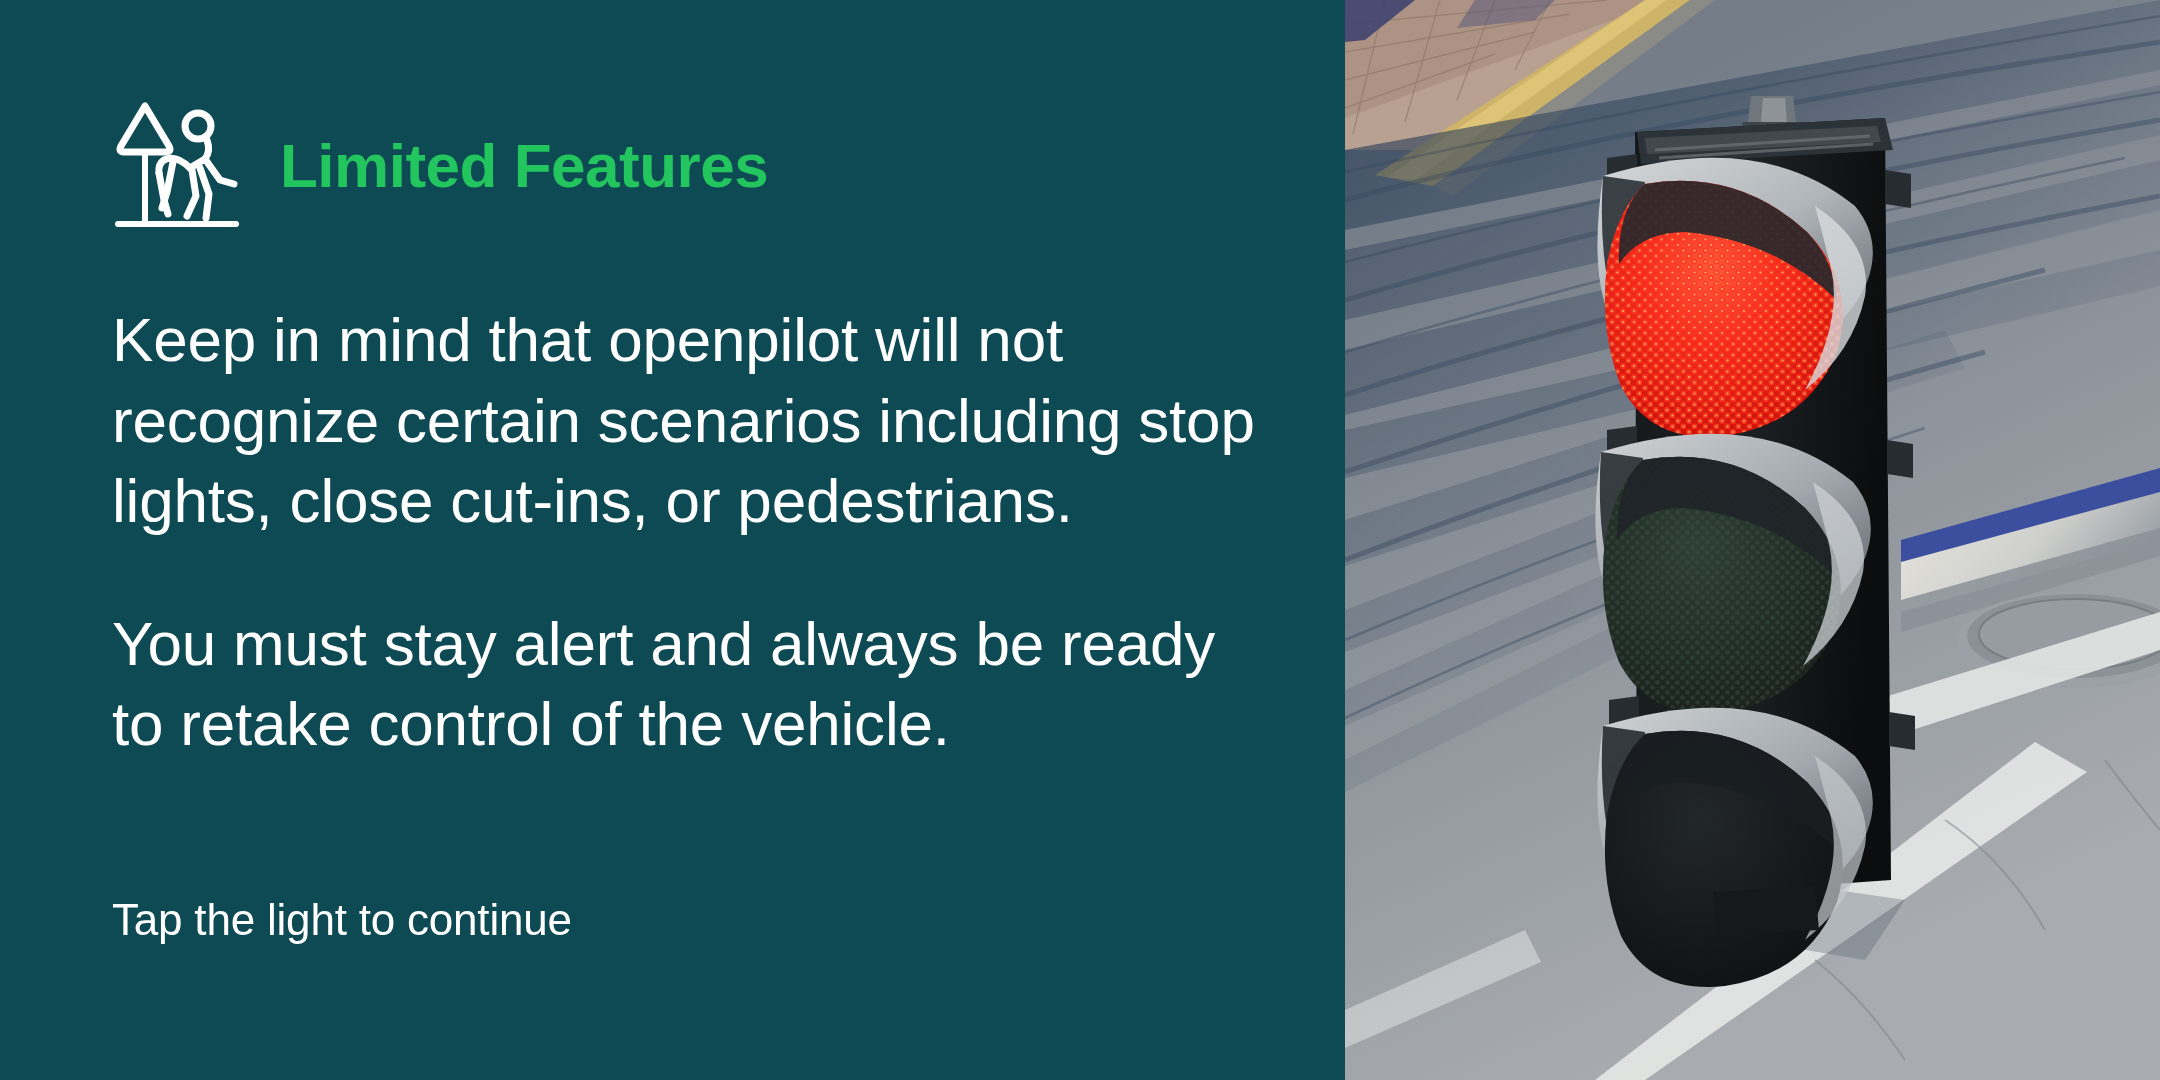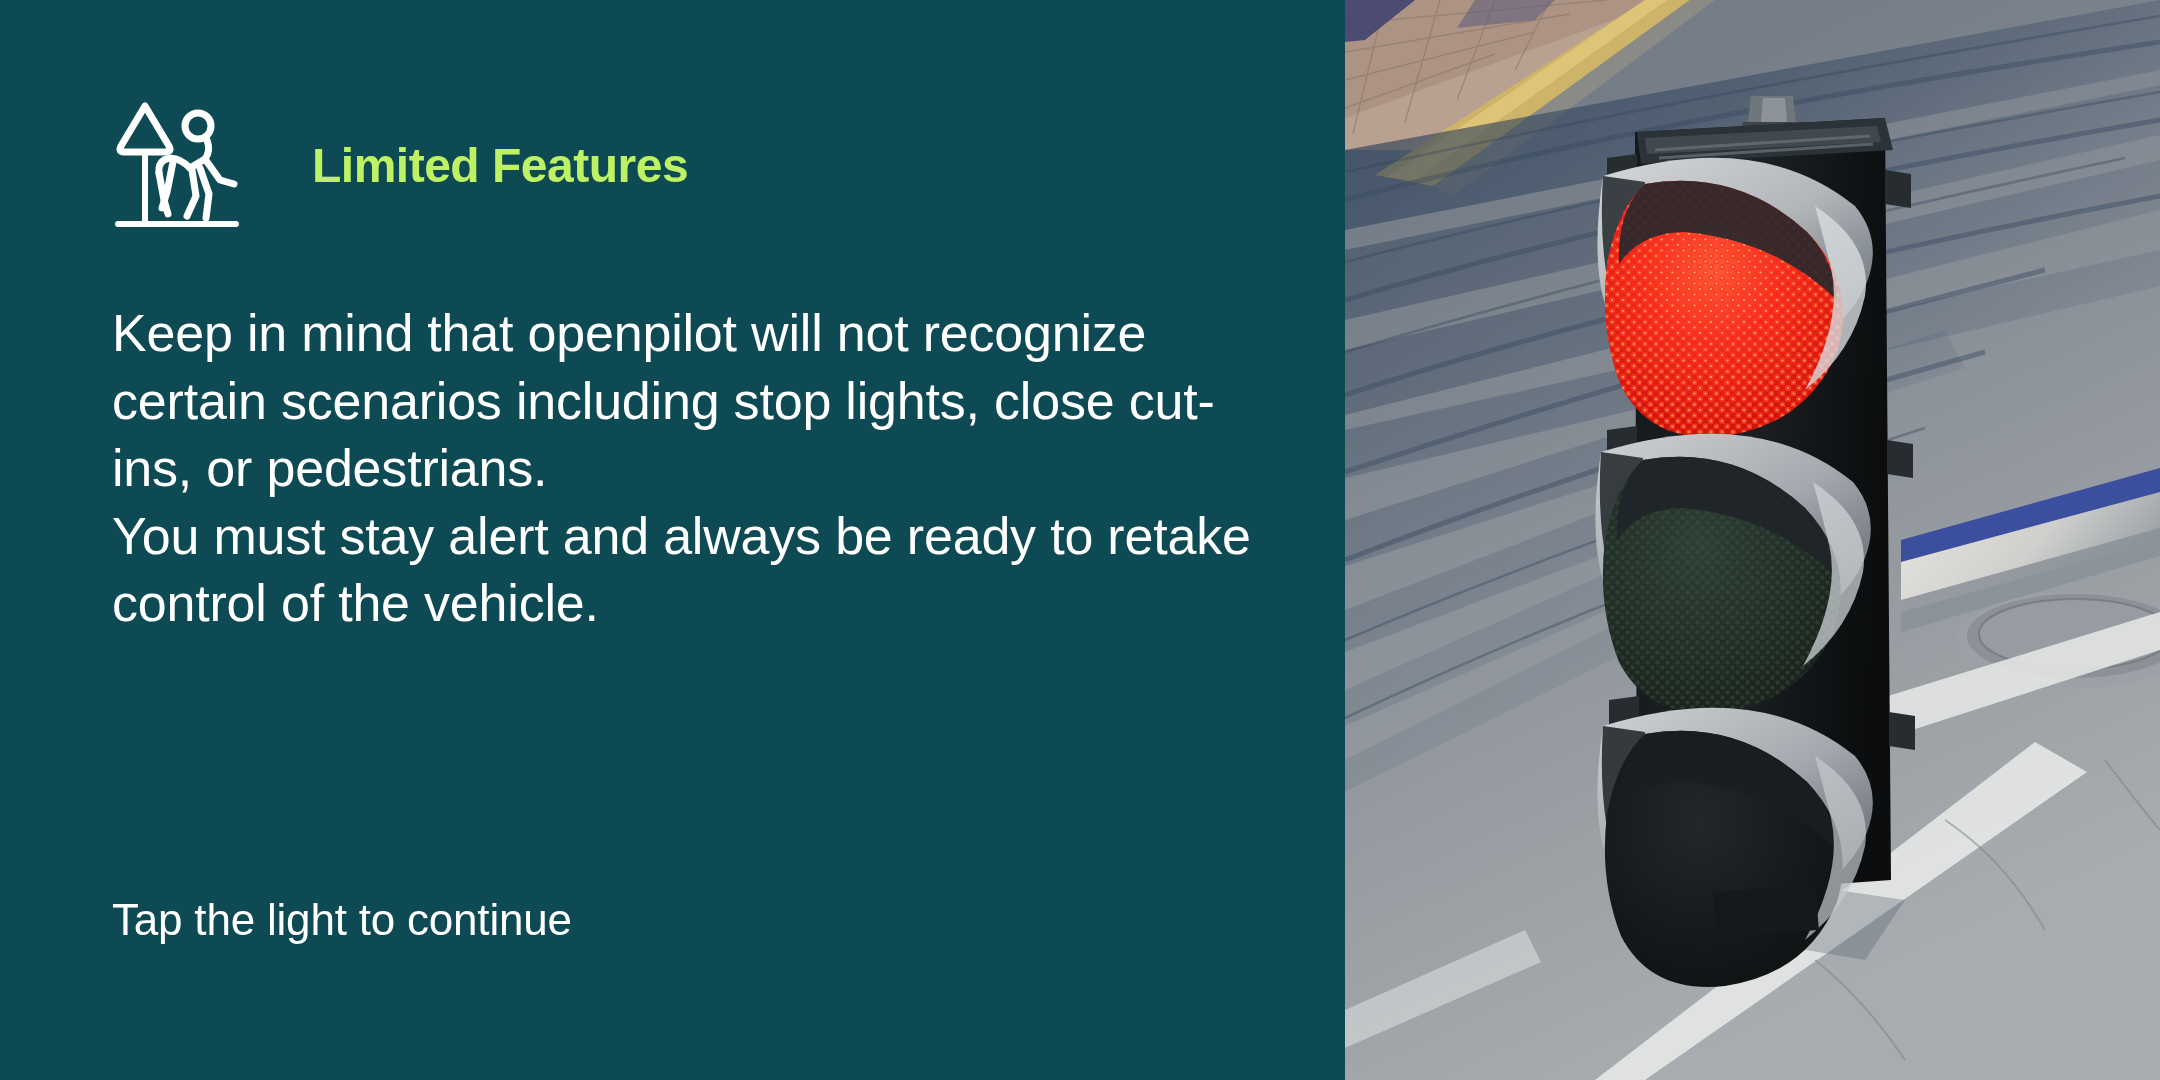--- a/index.html
+++ b/index.html
@@ -26,44 +26,43 @@
     position:absolute;
     left:112px; top:96px;
     display:flex;
     align-items:center;
     gap:38px;
   }
 
   .pedestrian-icon { width:130px; height:140px; display:block; }
 
   .page-title {
-    font-size:48px;
+    font-size:62px;
     font-weight:bold;
-    color:#bef264;
+    color:#22c55e;
     letter-spacing:-0.5px;
     line-height:1;
     white-space:nowrap;
-    margin-left:32px;
   }
 
   .body-block {
     position:absolute;
     left:112px; top:300px;
     width:1180px;
   }
 
   .paragraph {
-    font-size:52px;
+    font-size:62px;
     font-weight:400;
     color:#ffffff;
     line-height:1.30;
     letter-spacing:-0.2px;
     max-width:1150px;
   }
-  .paragraph + .paragraph { }
+  .paragraph + .paragraph { margin-top:62px; }
 
   .tap-hint {
     position:absolute;
     left:112px; top:895px;
     font-size:44px;
     font-weight:normal;
     color:#ffffff;
     letter-spacing:-0.2px;
     white-space:nowrap;
   }

